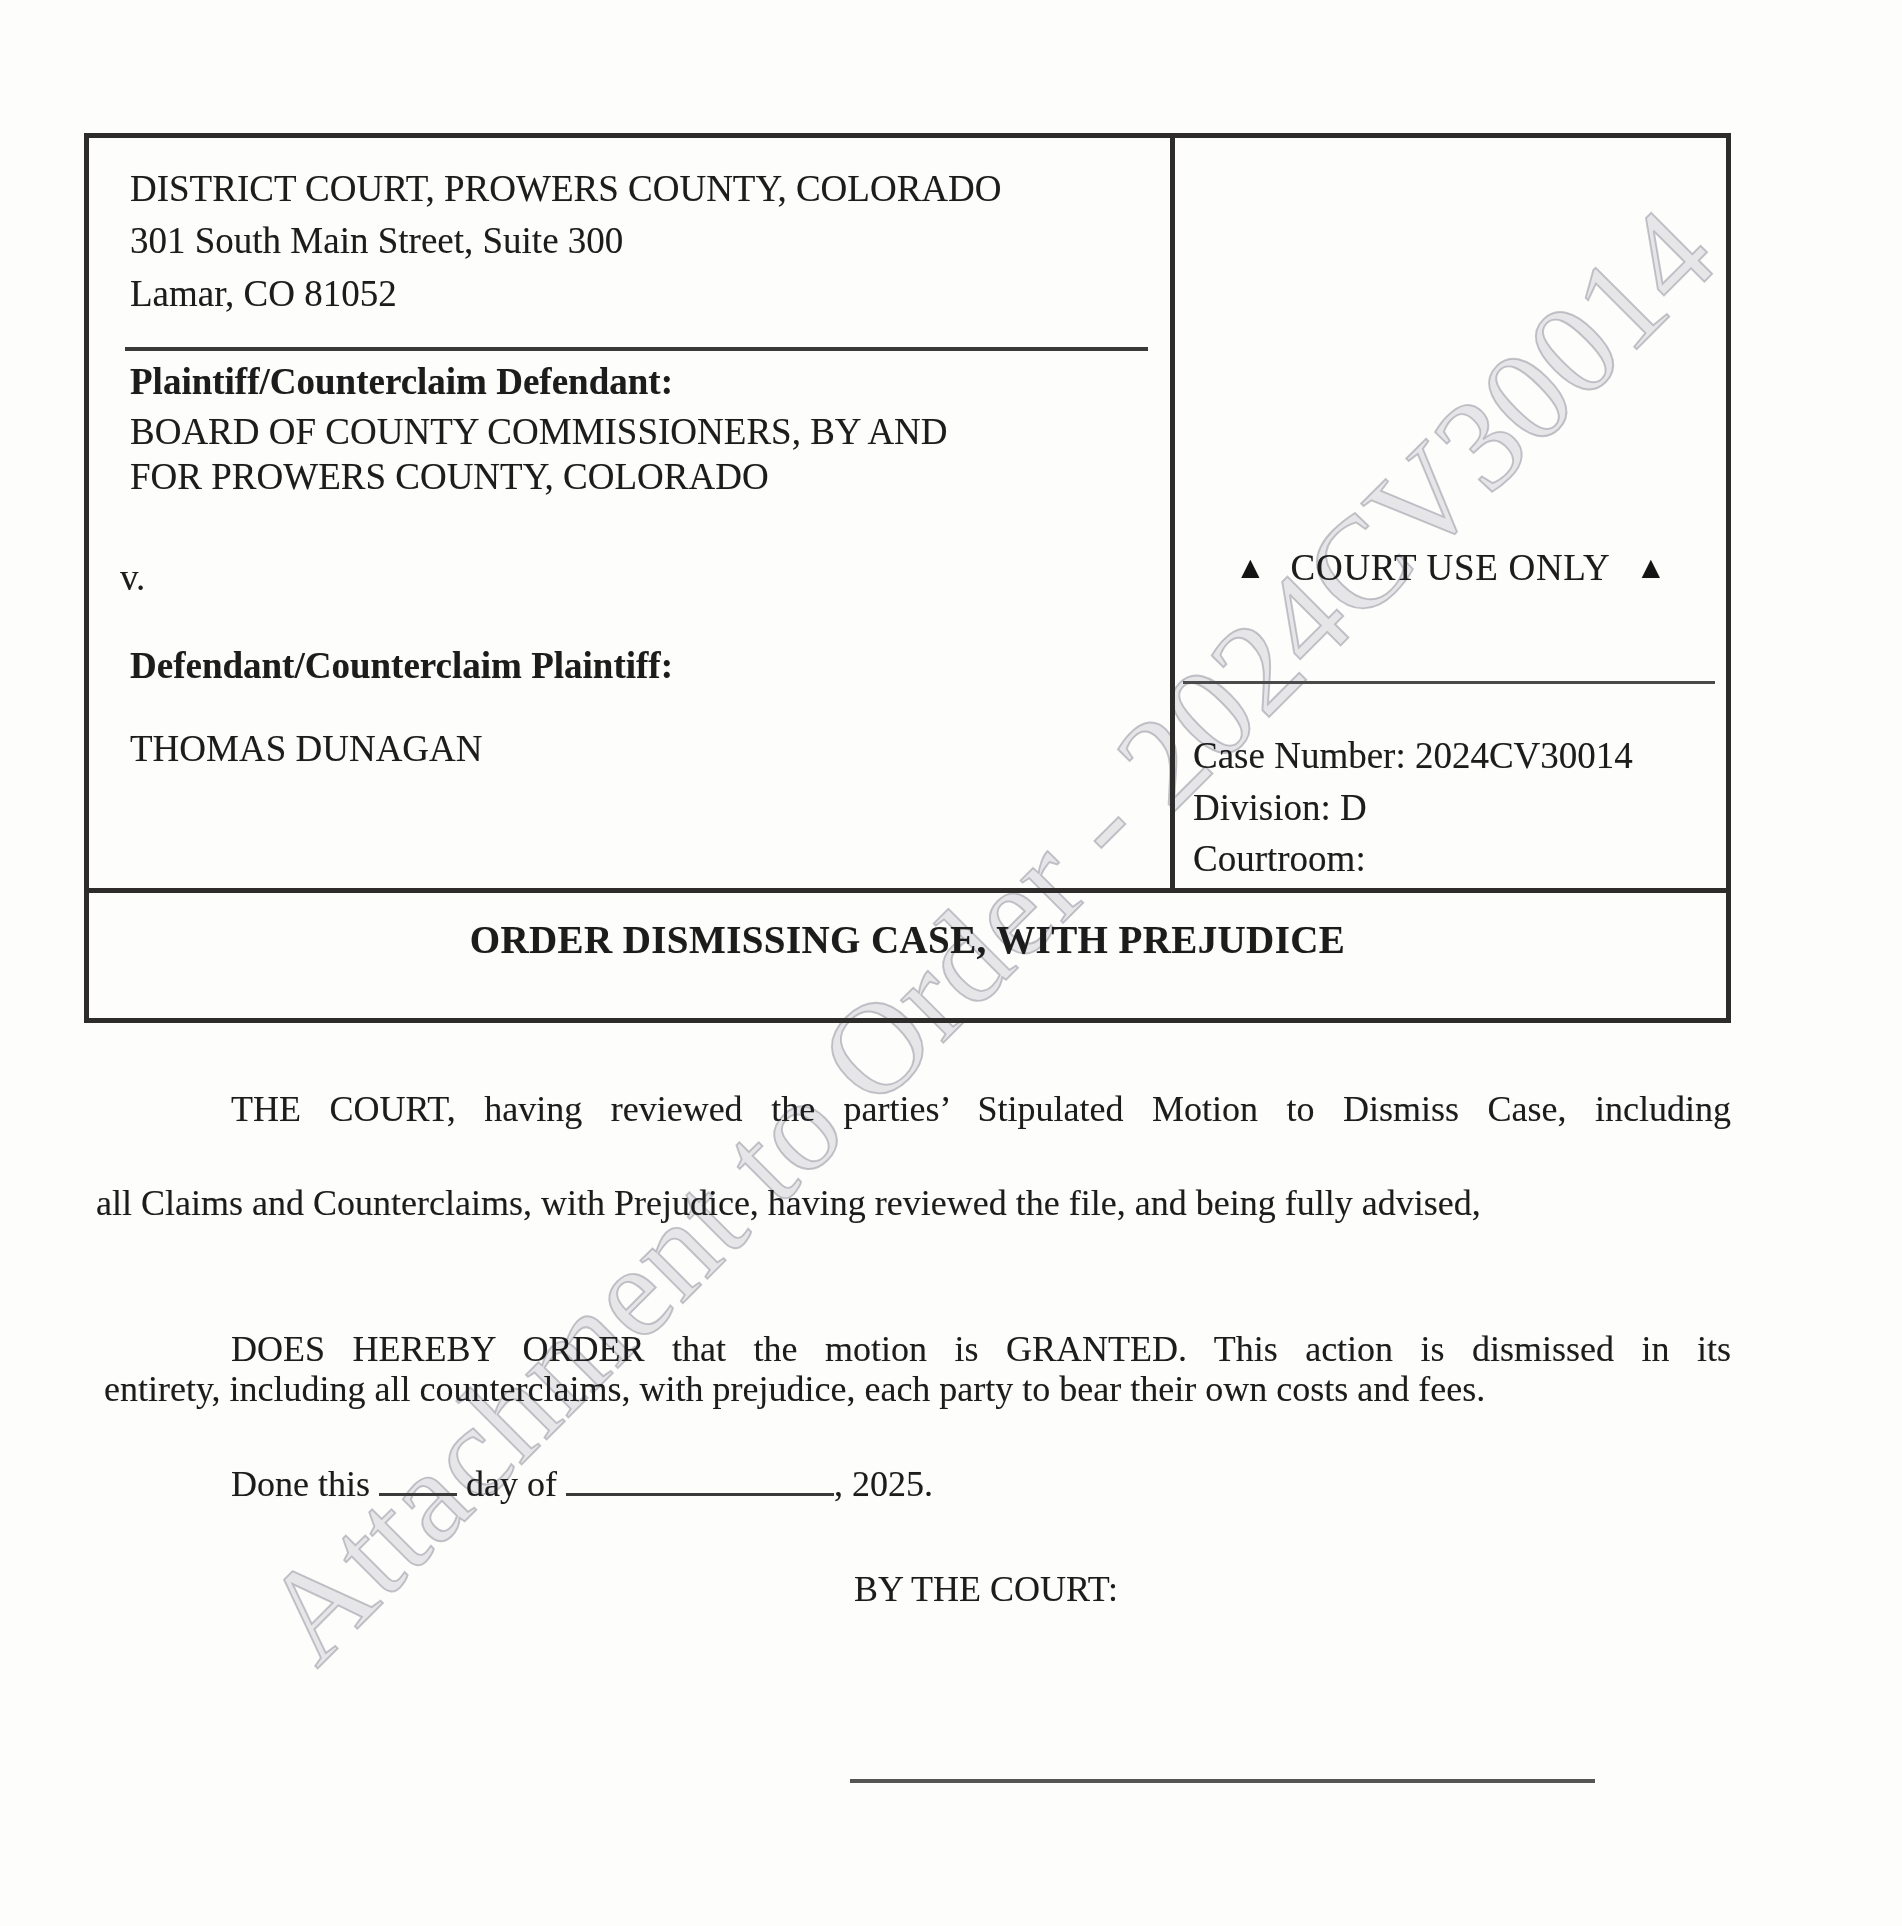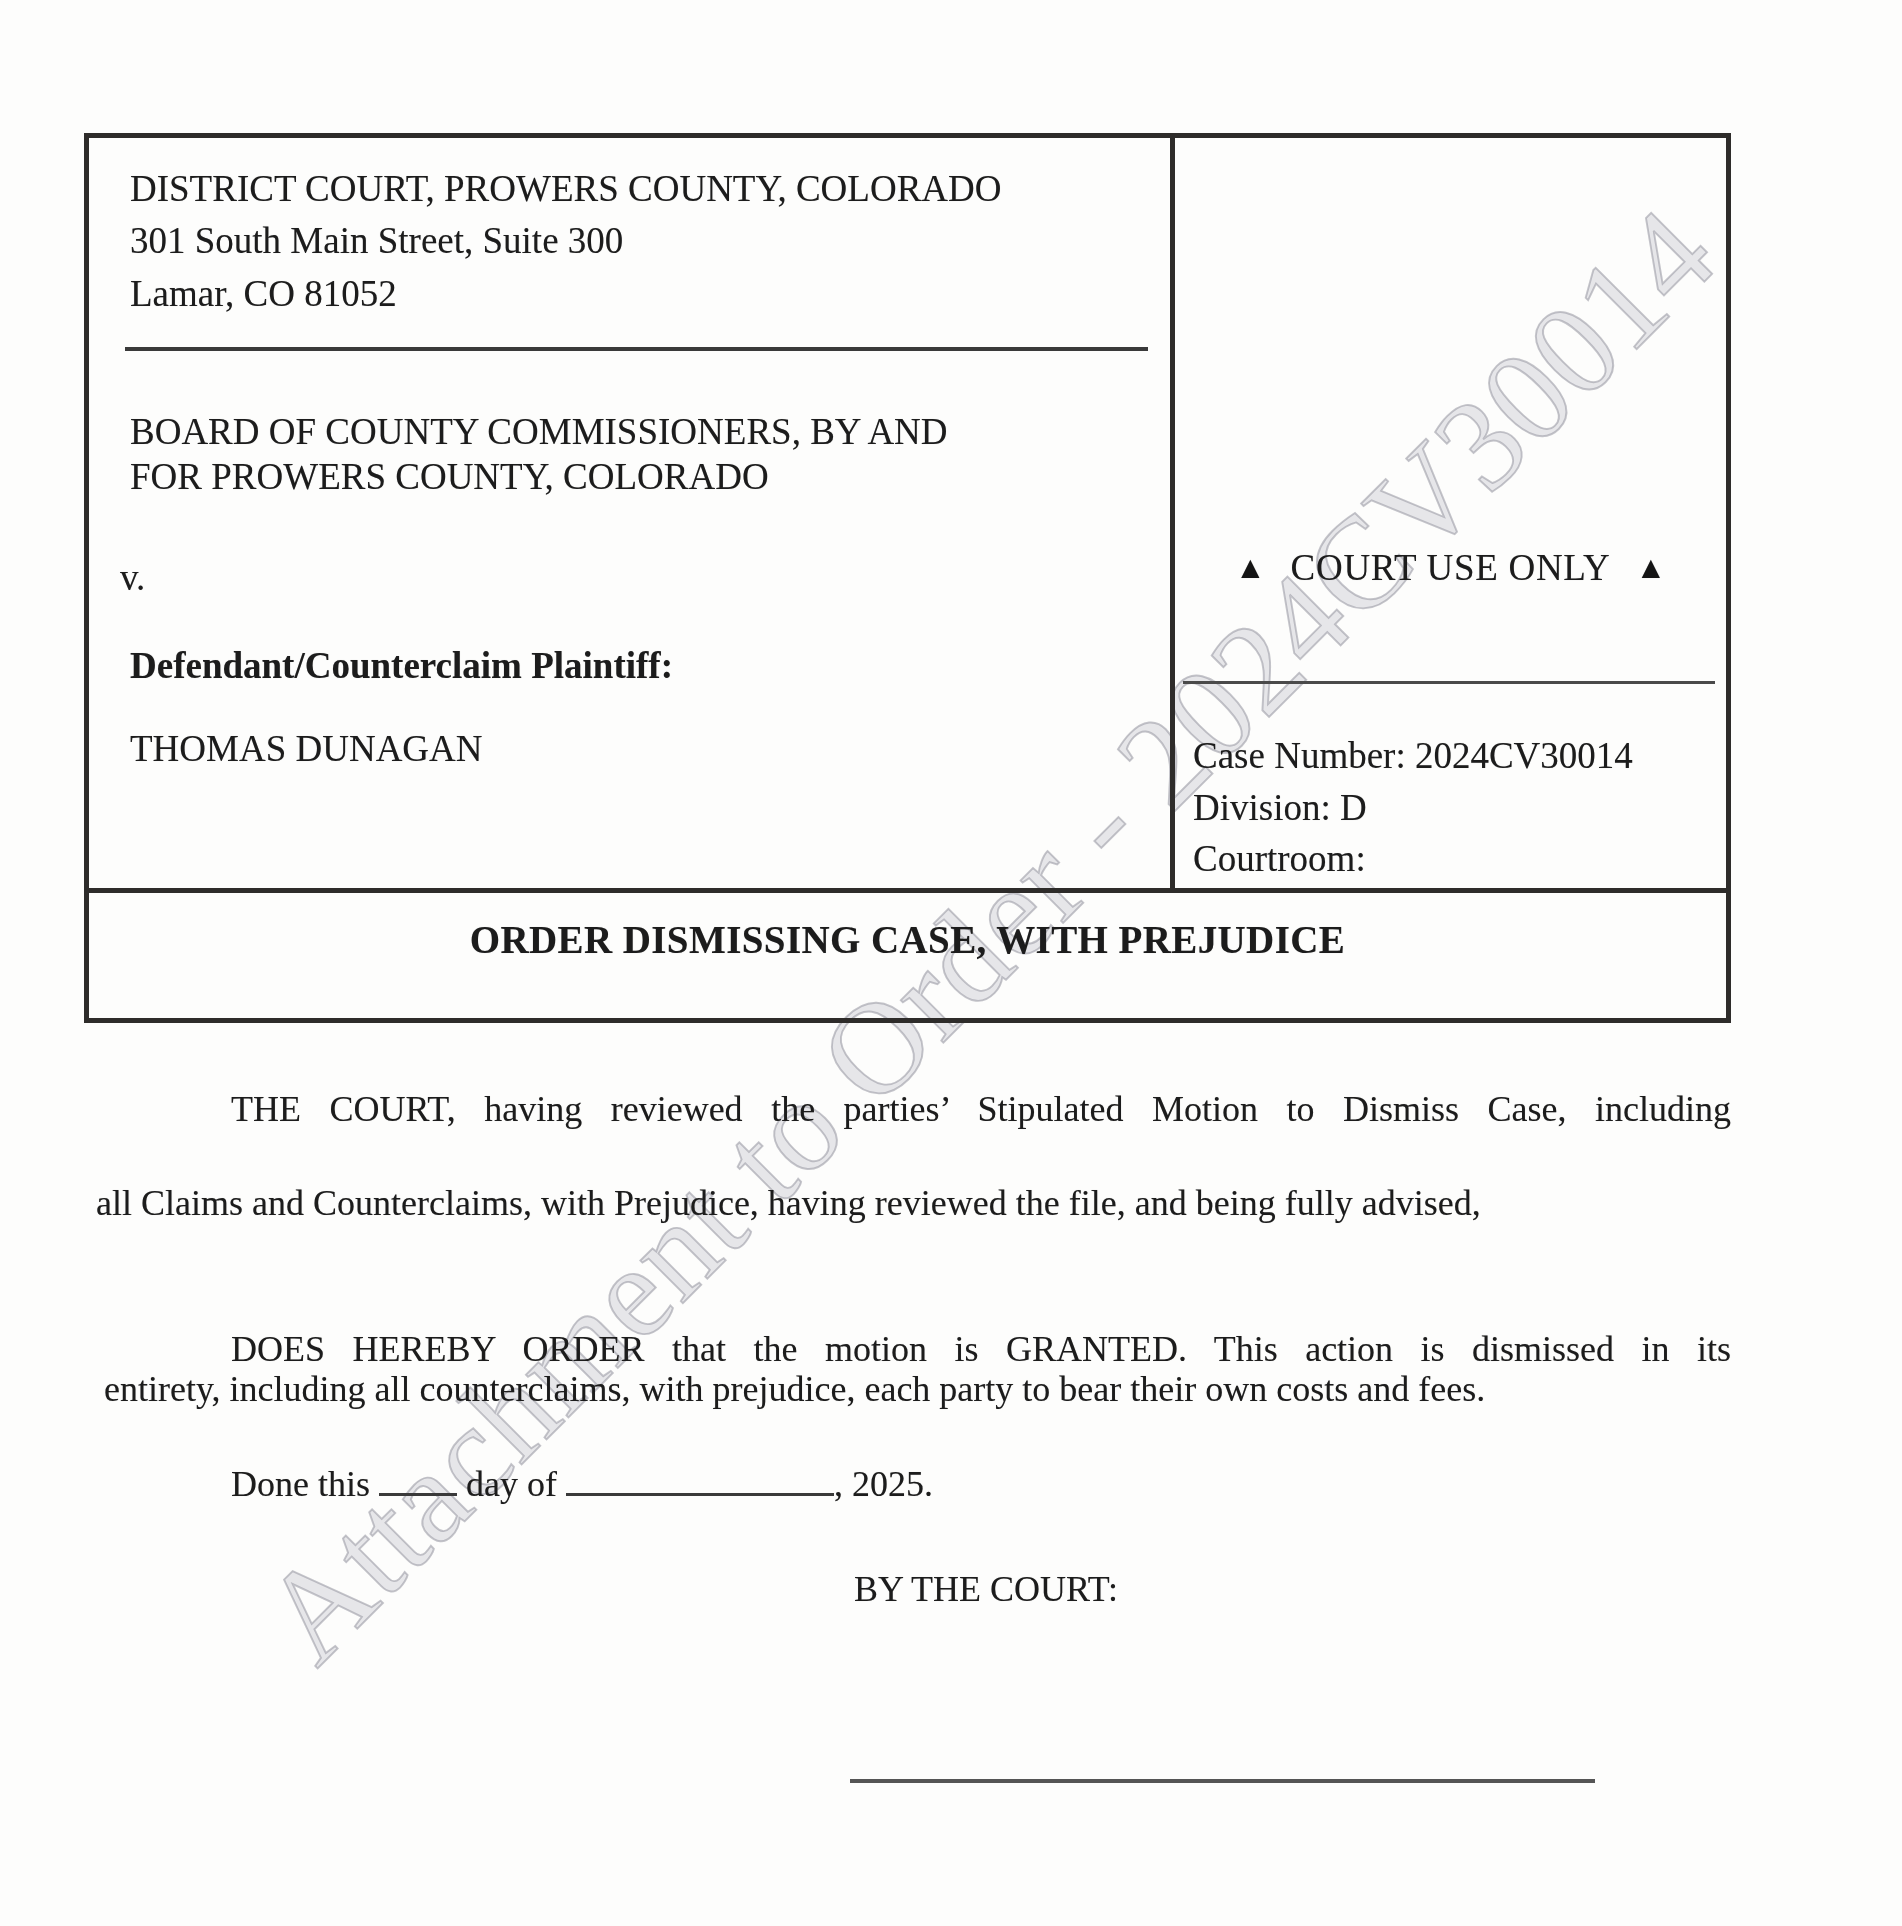--- a/index.html
+++ b/index.html
@@ -66,20 +66,21 @@
 
     <div class="caption-box soft">
 
       <div class="left-col">
         <div class="abs cap-text" style="left:41px;top:31px;">DISTRICT COURT, PROWERS COUNTY, COLORADO</div>
         <div class="abs cap-text" style="left:41px;top:83px;">301 South Main Street, Suite 300</div>
         <div class="abs cap-text" style="left:41px;top:136px;">Lamar, CO 81052</div>
 
         <div class="addr-sep"></div>
 
+        <div class="abs cap-bold" style="left:41px;top:224px;">Plaintiff/Counterclaim Defendant:</div>
         <div class="abs cap-text" style="left:41px;top:274px;">BOARD OF COUNTY COMMISSIONERS, BY AND</div>
         <div class="abs cap-text" style="left:41px;top:319px;">FOR PROWERS COUNTY, COLORADO</div>
 
         <div class="abs cap-text" style="left:31px;top:420px;">v.</div>
 
         <div class="abs cap-bold" style="left:41px;top:508px;">Defendant/Counterclaim Plaintiff:</div>
         <div class="abs cap-text" style="left:41px;top:558px;margin-top:33px;">THOMAS DUNAGAN</div>
       </div>
 
       <div class="col-divider"></div>

